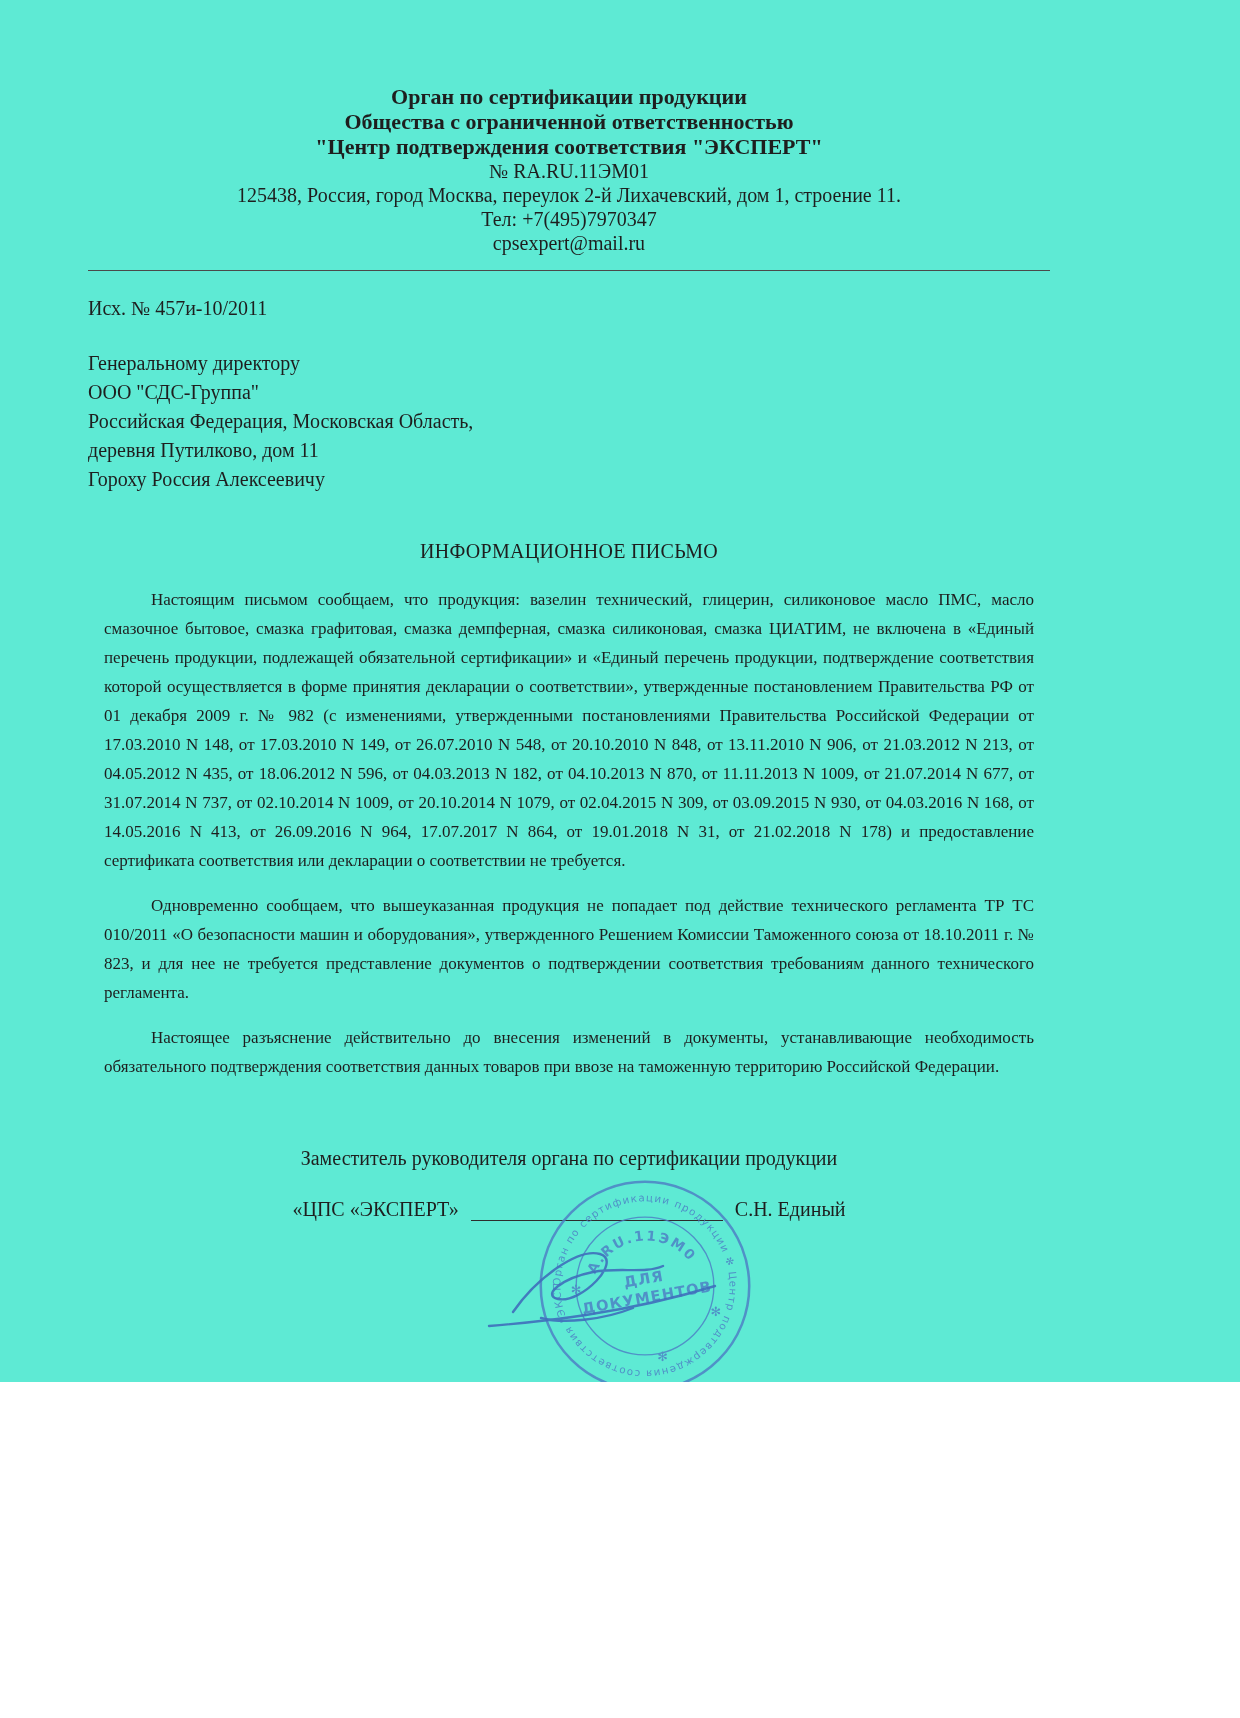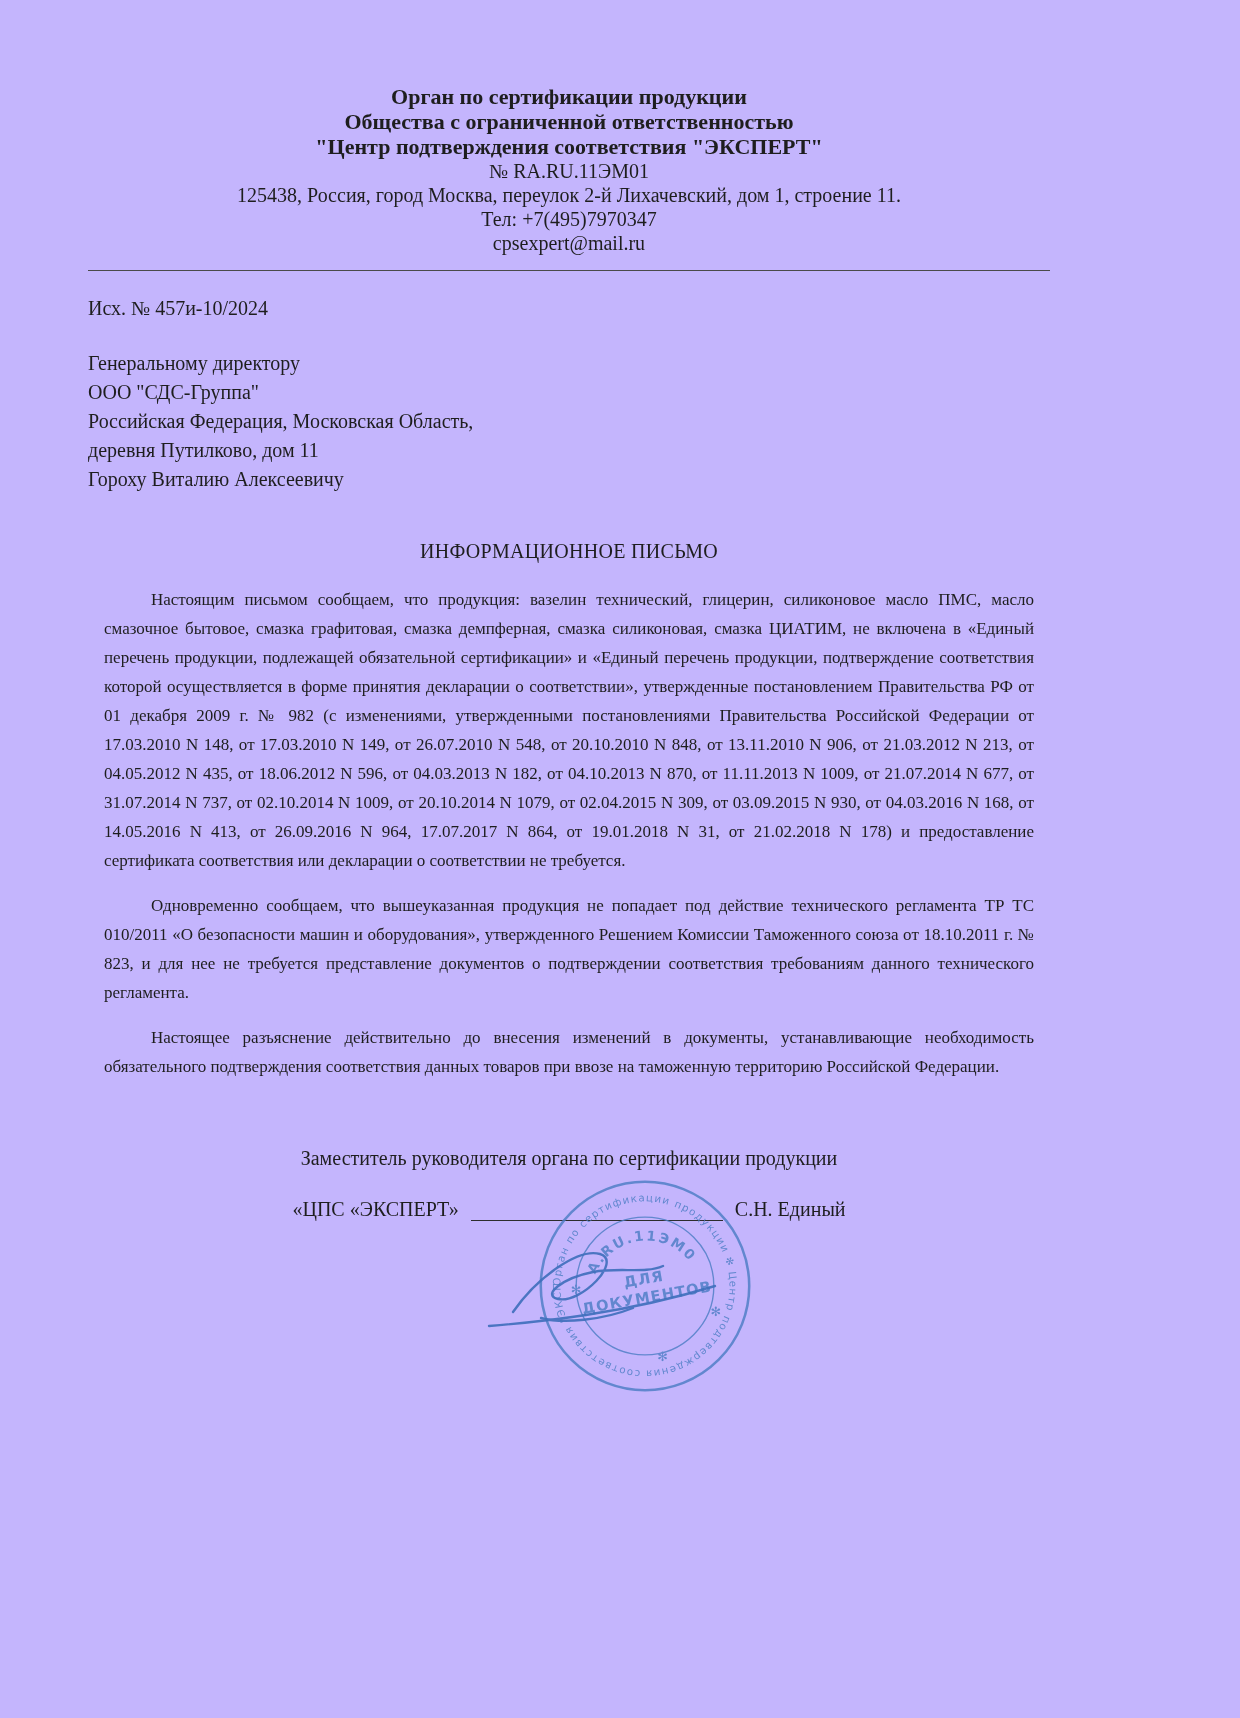--- a/index.html
+++ b/index.html
@@ -1,20 +1,20 @@
 <!DOCTYPE html>
 <html><head>
 <meta charset="utf-8">
 <style>
   html, body { margin: 0; padding: 0; background: #ffffff; }
   .page {
     position: relative;
     width: 1240px;
-    height: 1718px;
-    background: #c4b5fd;
+    height: 1382px;
+    background: #5eead4;
     font-family: "Liberation Serif", serif;
     color: #1e1e1e;
     overflow: hidden;
   }
   .content { padding: 84px 190px 0 88px; }
 
   .org-header { text-align: center; }
   .org-header .bold-line { font-weight: bold; font-size: 22px; line-height: 25px; }
   .org-header .plain-line { font-size: 20px; line-height: 24px; }
 
@@ -92,29 +92,29 @@
       <div class="bold-line">"Центр подтверждения соответствия "ЭКСПЕРТ"</div>
       <div class="plain-line">№ RA.RU.11ЭМ01</div>
       <div class="plain-line">125438, Россия, город Москва, переулок 2-й Лихачевский, дом 1, строение 11.</div>
       <div class="plain-line">Тел: +7(495)7970347</div>
       <div class="plain-line">cpsexpert@mail.ru</div>
     </header>
 
     <div class="separator"></div>
 
     <div class="ref-block">
-      <div>Исх. № 457и-10/2024</div>
+      <div>Исх. № 457и-10/2011</div>
     </div>
 
     <div class="recipient">
       <div>Генеральному директору</div>
       <div>ООО "СДС-Группа"</div>
       <div>Российская Федерация, Московская Область,</div>
       <div>деревня Путилково, дом 11</div>
-      <div>Гороху Виталию Алексеевичу</div>
+      <div>Гороху Россия Алексеевичу</div>
     </div>
 
     <h1 class="letter-title">ИНФОРМАЦИОННОЕ ПИСЬМО</h1>
 
     <p class="body-par">Настоящим письмом сообщаем, что продукция: вазелин технический, глицерин, силиконовое масло  ПМС, масло смазочное бытовое, смазка графитовая, смазка демпферная, смазка силиконовая, смазка ЦИАТИМ, не включена в «Единый перечень продукции, подлежащей обязательной сертификации» и «Единый перечень продукции, подтверждение соответствия которой осуществляется в форме принятия декларации о соответствии», утвержденные постановлением Правительства РФ от 01 декабря 2009 г. № 982 (с изменениями, утвержденными постановлениями Правительства Российской Федерации от 17.03.2010 N 148, от 17.03.2010 N 149, от 26.07.2010 N 548, от 20.10.2010 N 848, от 13.11.2010 N 906, от 21.03.2012 N 213, от 04.05.2012 N 435, от 18.06.2012 N 596, от 04.03.2013 N 182, от 04.10.2013 N 870, от 11.11.2013 N 1009, от 21.07.2014 N 677, от 31.07.2014 N 737, от 02.10.2014 N 1009, от 20.10.2014 N 1079, от 02.04.2015 N 309, от 03.09.2015 N 930, от 04.03.2016 N 168, от 14.05.2016 N 413, от 26.09.2016 N 964, 17.07.2017 N 864, от 19.01.2018 N 31, от 21.02.2018 N 178) и предоставление сертификата соответствия или декларации о соответствии не требуется.</p>
     <p class="body-par">Одновременно сообщаем, что вышеуказанная продукция не попадает под действие технического регламента ТР ТС 010/2011 «О безопасности  машин и оборудования», утвержденного Решением Комиссии Таможенного союза от 18.10.2011 г. № 823, и для нее не требуется представление документов о подтверждении соответствия требованиям данного технического регламента.</p>
     <p class="body-par">Настоящее разъяснение действительно до внесения изменений в документы, устанавливающие необходимость обязательного подтверждения соответствия данных товаров при ввозе на таможенную территорию Российской Федерации.</p>
 
     <div class="sig-title">Заместитель руководителя органа по сертификации продукции</div>
 

